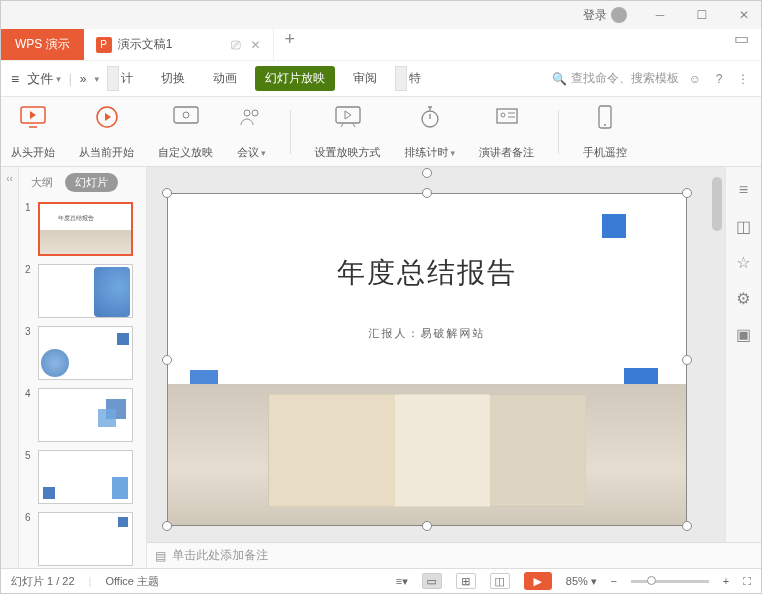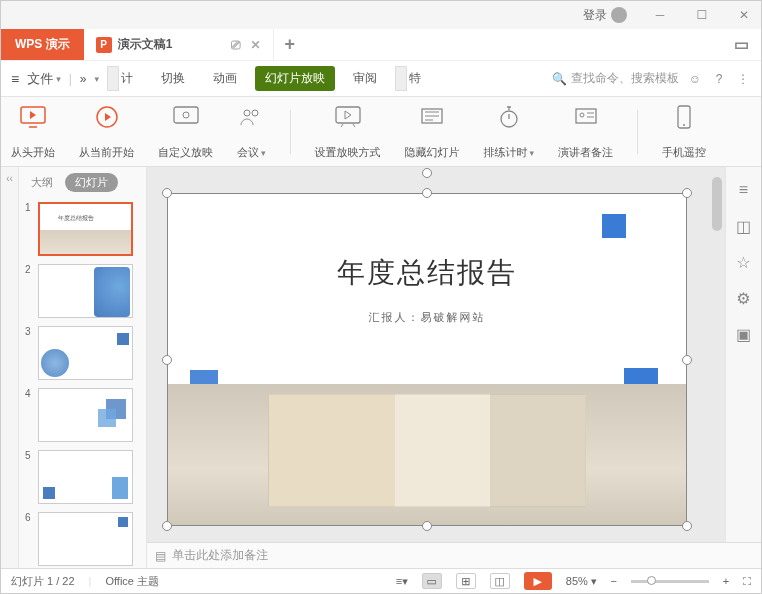--- a/index.html
+++ b/index.html
@@ -3,21 +3,21 @@
 <meta charset="utf-8">
 <style>
 * { margin: 0; padding: 0; box-sizing: border-box; font-family: "Microsoft YaHei", sans-serif; }
 body { width: 762px; height: 594px; background: #fff; overflow: hidden; position: relative; border: 1px solid #ccc; }
 
 .titlebar { height: 28px; background: #f5f5f5; display: flex; align-items: center; justify-content: flex-end; padding: 0 8px; gap: 24px; font-size: 12px; color: #666; }
 .titlebar .login { display: flex; align-items: center; gap: 4px; }
 .avatar-icon { width: 16px; height: 16px; border-radius: 50%; background: #aaa; display: inline-block; }
 .win-btn { width: 18px; height: 18px; display: inline-flex; align-items: center; justify-content: center; cursor: default; color: #888; }
 
-.tabs { height: 32px; background: #fff; display: flex; align-items: center; border-bottom: 1px solid #eee; font-weight: bold; }
+.tabs { height: 32px; background: #fff; display: flex; align-items: flex-start; border-bottom: 1px solid #eee; }
 .app-tab { background: #e95b35; color: #fff; height: 100%; display: flex; align-items: center; padding: 0 14px; font-size: 12px; }
 .doc-tab { display: flex; align-items: center; gap: 6px; padding: 0 12px; height: 100%; font-size: 12px; color: #555; position: relative; border-right: 1px solid #eee; min-width: 190px; }
 .doc-icon { width: 16px; height: 16px; background: #e95b35; border-radius: 2px; display: inline-flex; align-items: center; justify-content: center; color: #fff; font-size: 10px; }
 .doc-tab .right-icons { margin-left: auto; display: flex; gap: 10px; color: #aaa; }
 .new-tab { width: 32px; display: flex; align-items: center; justify-content: center; color: #888; font-size: 18px; }
 .tabs-right { margin-left: auto; padding-right: 12px; color: #888; }
 
 .menubar { height: 36px; display: flex; align-items: center; padding: 0 10px; gap: 8px; font-size: 12px; color: #555; border-bottom: 1px solid #e5e5e5; }
 .hamburger { font-size: 14px; }
 .menu-file { display: flex; align-items: center; gap: 3px; font-size: 13px; }
@@ -52,21 +52,21 @@
 .canvas-area { flex: 1; background: #eaeaea; position: relative; overflow: hidden; }
 .slide-sel { position: absolute; left: 20px; top: 26px; width: 520px; height: 333px; border: 1px solid #888; }
 .slide-handle { position: absolute; width: 10px; height: 10px; background: #fff; border: 1px solid #888; border-radius: 50%; }
 .sh-tl { left: -6px; top: -6px; } .sh-tc { left: 50%; top: -6px; margin-left: -5px; } .sh-tr { right: -6px; top: -6px; }
 .sh-ml { left: -6px; top: 50%; margin-top: -5px; } .sh-mr { right: -6px; top: 50%; margin-top: -5px; }
 .sh-bl { left: -6px; bottom: -6px; } .sh-bc { left: 50%; bottom: -6px; margin-left: -5px; } .sh-br { right: -6px; bottom: -6px; }
 .sh-rot { left: 50%; top: -26px; margin-left: -5px; }
 .slide { position: absolute; inset: 0; background: #f2f2f2; overflow: hidden; }
 .slide-top { height: 190px; background: #fff; position: relative; }
 .slide-title { text-align: center; font-size: 28px; color: #333; padding-top: 60px; font-weight: normal; letter-spacing: 2px; }
-.slide-sub { text-align: center; font-size: 11px; color: #666; margin-top: 18px; letter-spacing: 2px; }
+.slide-sub { text-align: center; font-size: 11px; color: #666; margin-top: 34px; letter-spacing: 2px; }
 .sq-blue { position: absolute; background: #3a7bd5; }
 .sq1 { width: 24px; height: 24px; right: 60px; top: 20px; }
 .sq2 { width: 28px; height: 28px; left: 22px; bottom: -14px; opacity: 0.9; }
 .sq3 { width: 34px; height: 34px; right: 28px; bottom: -18px; }
 .slide-photo { height: 143px; background: linear-gradient(180deg, #d0c8bb 0%, #e5ddd0 60%, #cfc7b8 100%); position: relative; }
 .furniture { position: absolute; left: 100px; right: 100px; top: 10px; bottom: 20px; background: linear-gradient(90deg, #e8dcc5 0 40%, #f0e8d8 40% 70%, #ddd4c2 70% 100%); border: 1px solid rgba(0,0,0,0.06); }
 .canvas-scroll { position: absolute; right: 2px; top: 6px; bottom: 6px; width: 12px; }
 .canvas-scroll .track { position: absolute; inset: 0; }
 .canvas-scroll .sthumb { position: absolute; left: 1px; right: 1px; top: 4px; height: 54px; background: #c8c8c8; border-radius: 5px; }
 
@@ -186,29 +186,20 @@
         <svg width="26" height="22" viewBox="0 0 26 22">
           <rect x="1" y="1" width="24" height="16" rx="2" fill="none" stroke="#888" stroke-width="1.3"></rect>
           <path d="M8 18l-2 3M18 18l2 3" stroke="#888"></path>
           <path d="M10 5 L16 9 L10 13 Z" fill="none" stroke="#888"></path>
         </svg>
       </span>
     <span class="rlabel">设置放映方式</span>
   </div>
   <div class="rbtn">
     <span class="ricon">
-        <svg width="24" height="20" viewBox="0 0 24 20">
-          <rect x="2" y="2" width="20" height="14" fill="none" stroke="#888" stroke-width="1.3"></rect>
-          <path d="M5 5h14M5 9h14M5 13h8" stroke="#888"></path>
-        </svg>
-      </span>
-    <span class="rlabel">隐藏幻灯片</span>
-  </div>
-  <div class="rbtn">
-    <span class="ricon">
         <svg width="22" height="24" viewBox="0 0 22 24">
           <circle cx="11" cy="14" r="8" fill="none" stroke="#888" stroke-width="1.3"></circle>
           <path d="M11 14V9M9 2h4M11 2v3" stroke="#888" stroke-width="1.3"></path>
         </svg>
       </span>
     <span class="rlabel">
         <span>排练计时</span>
         <span class="chev">▾</span>
       </span>
   </div>

